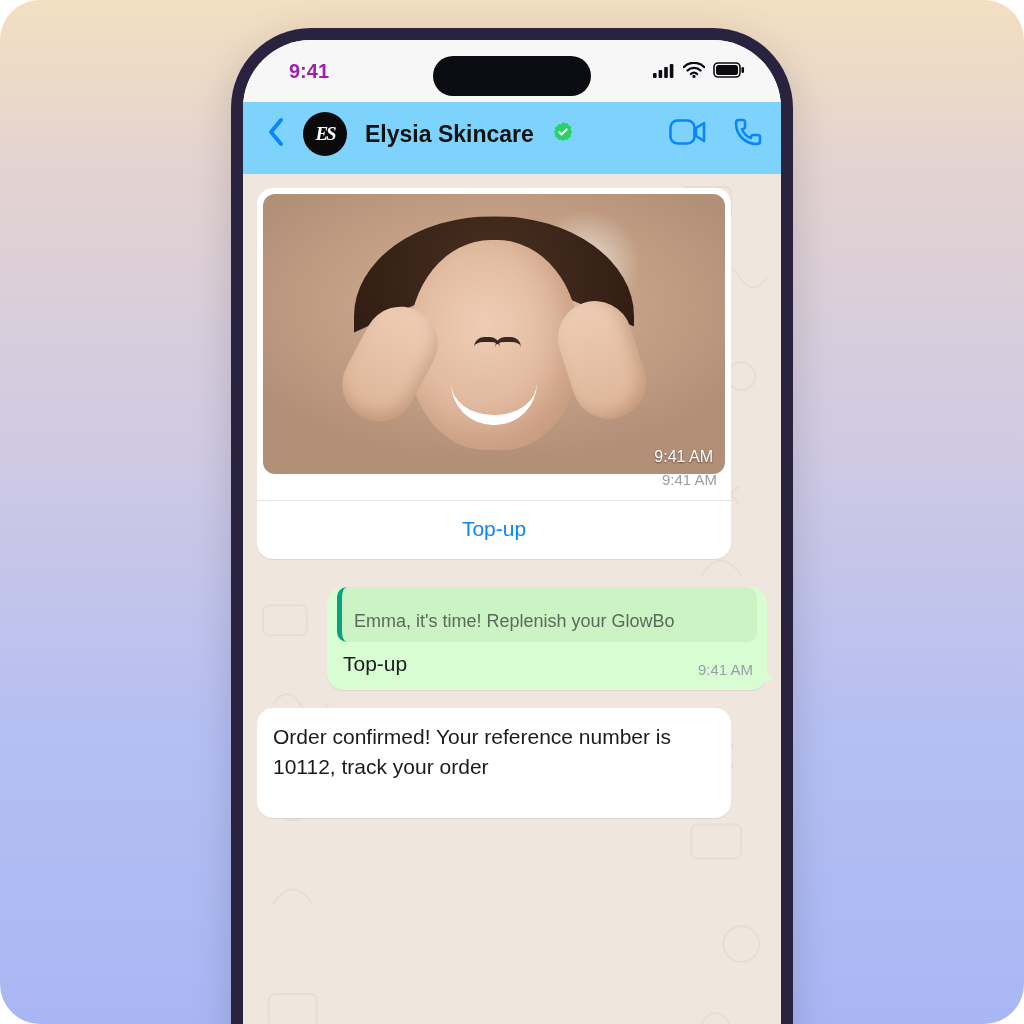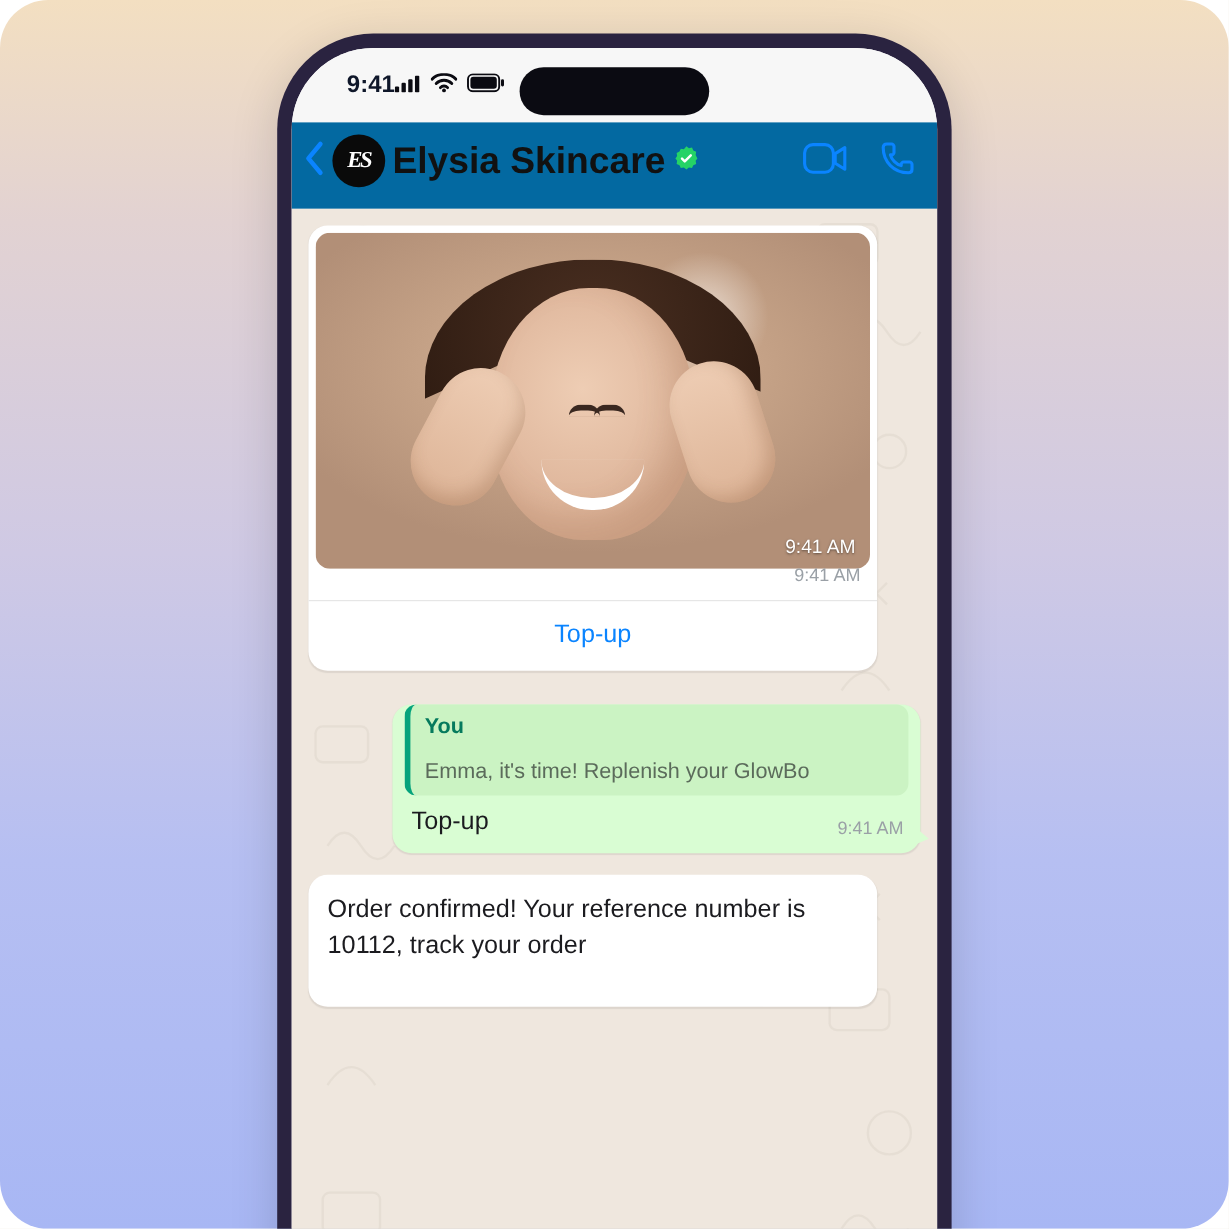--- a/index.html
+++ b/index.html
@@ -35,40 +35,40 @@
     position: absolute;
     top: 16px; left: 50%; transform: translateX(-50%);
     width: 158px; height: 40px;
     background: #0b0b12;
     border-radius: 30px;
     z-index: 50;
   }
 
   .status-bar {
     height: 62px;
-    display: flex; align-items: center; 
+    display: flex; align-items: center; justify-content: space-between;
     padding: 0 36px 0 46px;
     background: #f7f7f7;
-    font-weight: 600; font-size: 20px; color: #0f172a;
+    font-weight: 600; font-size: 20px; color: #a21caf;
   }
   .status-right { display: flex; align-items: center; gap: 8px; }
 
   .chat-header {
-    display: flex; align-items: center; gap: 6px;
-    padding: 10px 18px 18px 10px;
-    background: #0369a1;
+    display: flex; align-items: center; gap: 18px;
+    padding: 10px 18px 18px 24px;
+    background: #7dd3fc;
   }
   .avatar {
     width: 44px; height: 44px; border-radius: 50%;
     background: #0a0a0a; color: #fff;
     display: flex; align-items: center; justify-content: center;
     font-family: Georgia, 'Times New Roman', serif; font-style: italic;
     font-size: 19px; letter-spacing: -2px; font-weight: 700;
   }
-  .contact-name { font-size: 31px; font-weight: 600; color: #111; }
+  .contact-name { font-size: 23px; font-weight: 600; color: #111; }
   .header-actions { margin-left: auto; display: flex; align-items: center; gap: 26px; }
 
   .chat-body {
     flex: 1;
     background: #efe7de;
     position: relative;
     overflow: hidden;
     padding: 14px;
   }
   .doodles { position: absolute; inset: 0; pointer-events: none; opacity: .35; }
@@ -272,21 +272,20 @@
             <span class="img-time">9:41 AM</span>
           </div>
           <div class="bubble-text">
             <span class="msg-time">9:41 AM</span>
           </div>
           <div class="bubble-action">Top-up</div>
         </div>
 
         <div class="bubble-out">
           <div class="quote">
-            <div class="who">You</div>
             <div class="snip">Emma, it's time! Replenish your GlowBo</div>
           </div>
           <div class="out-body">
             <span>Top-up</span>
             <span class="msg-time">9:41 AM</span>
           </div>
           <span class="tail"></span>
         </div>
 
         <div class="bubble-in second">

